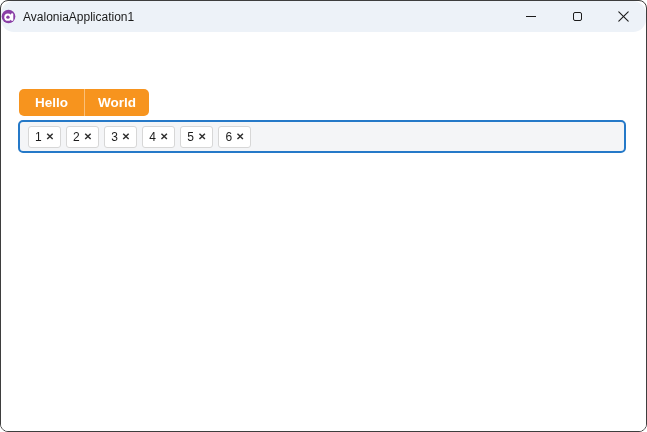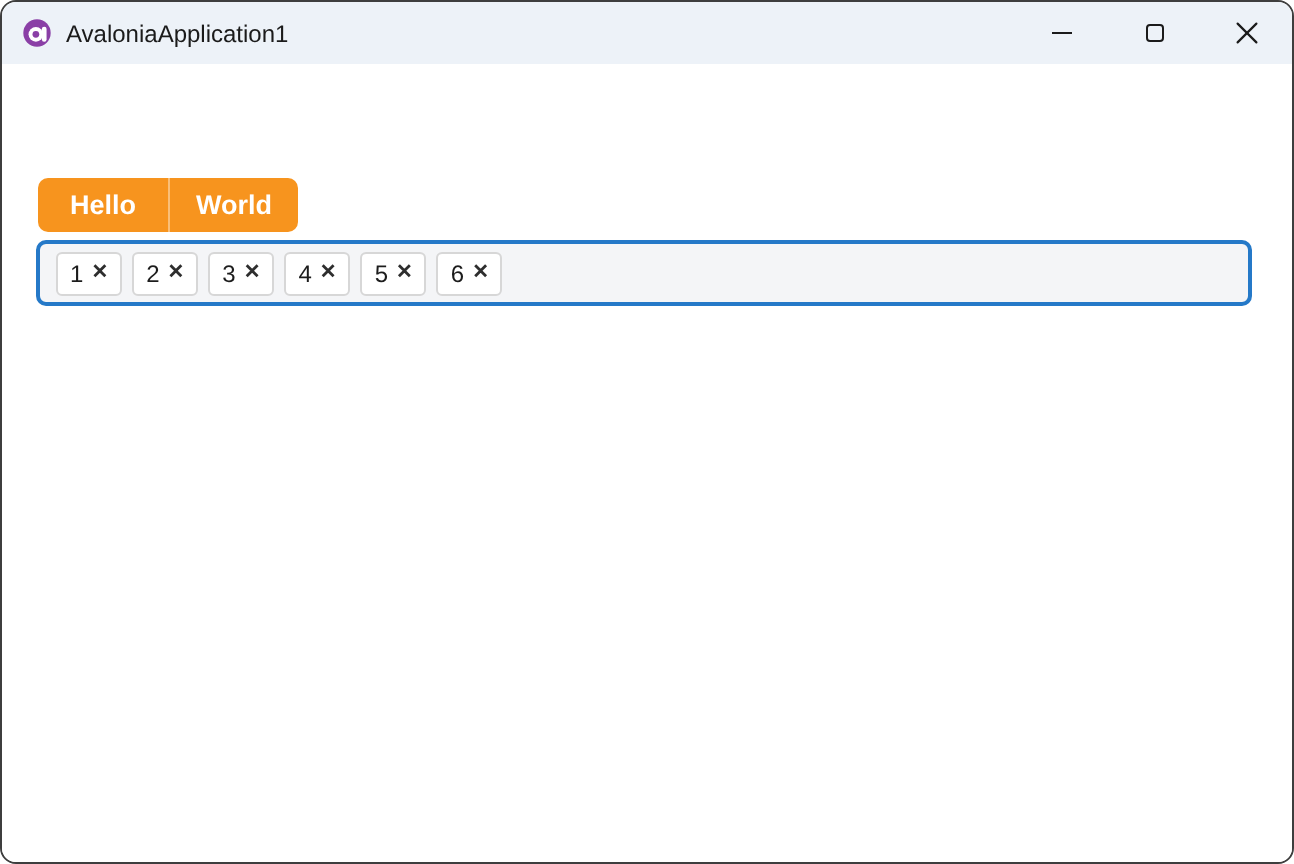--- a/index.html
+++ b/index.html
@@ -9,21 +9,21 @@
     background:#ffffff;
   }
   .window{
     position:absolute;left:0;top:0;width:645px;height:430px;
     border:1px solid #3e3e3e;border-radius:8px;overflow:hidden;
     background:#ffffff;box-sizing:content-box;
   }
   
   .titlebar{
     height:31px;background:#edf2f8;display:flex;align-items:center;
-    padding-left:10px;position:relative;
+    padding-left:0;position:relative;border-radius:13px;
   }
   .app-icon{width:15px;height:15px;margin-right:7px;display:flex;flex:0 0 auto;}
   .title-text{font-size:12px;color:#1b1b1b;white-space:nowrap;}
   .win-controls{margin-left:auto;display:flex;height:31px;}
   .win-btn{
     width:46px;height:31px;display:flex;align-items:center;justify-content:center;
     background:transparent;border:none;padding:0;cursor:default;
   }
   .glyph-min{width:10px;height:1.2px;background:#1b1b1b;}
   .glyph-max{width:9px;height:9px;border:1.1px solid #1b1b1b;border-radius:2px;box-sizing:border-box;}

